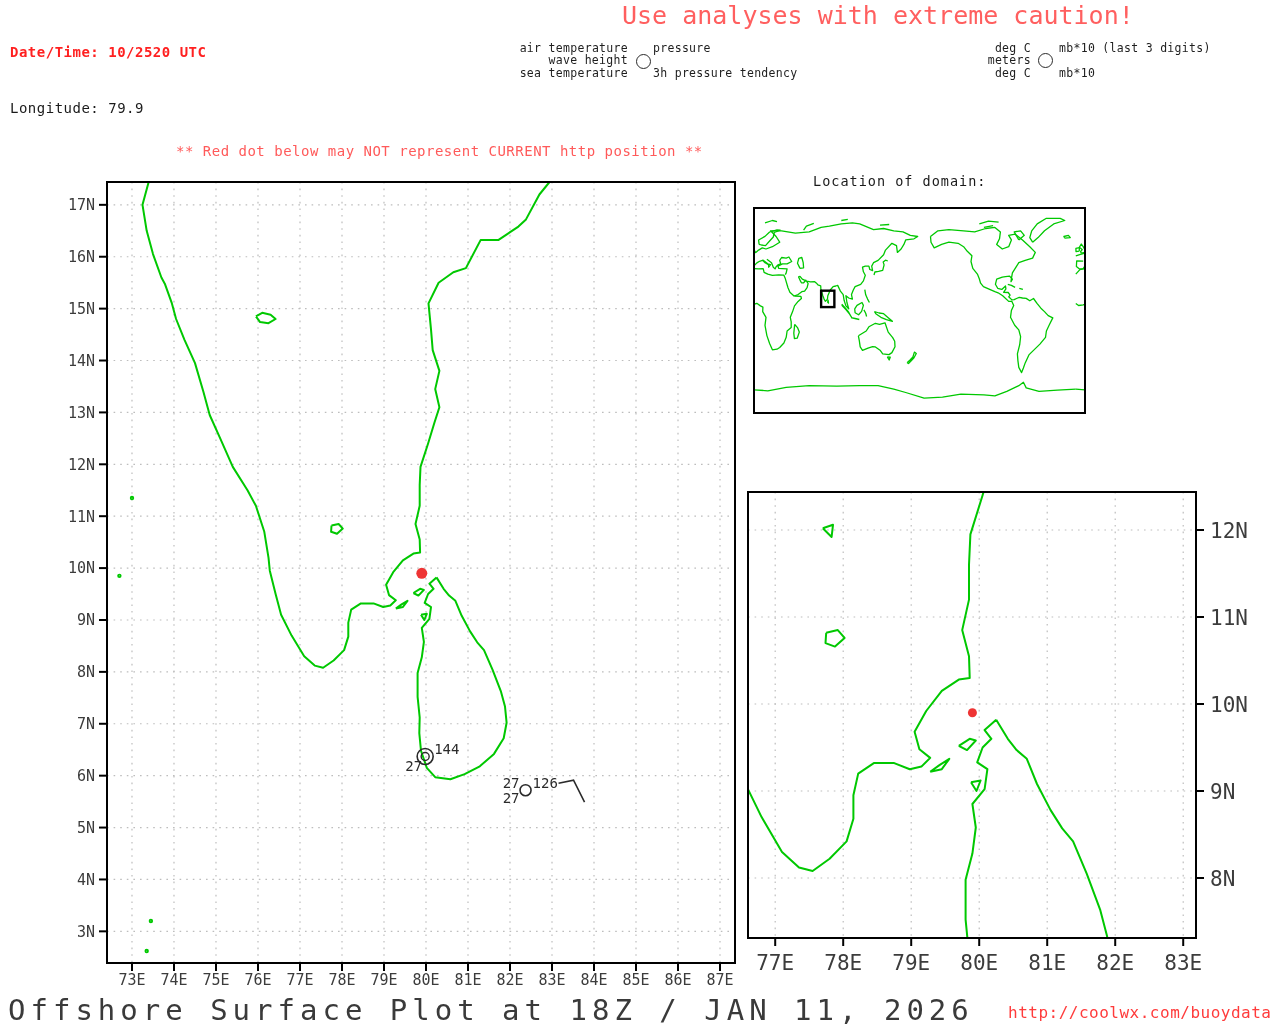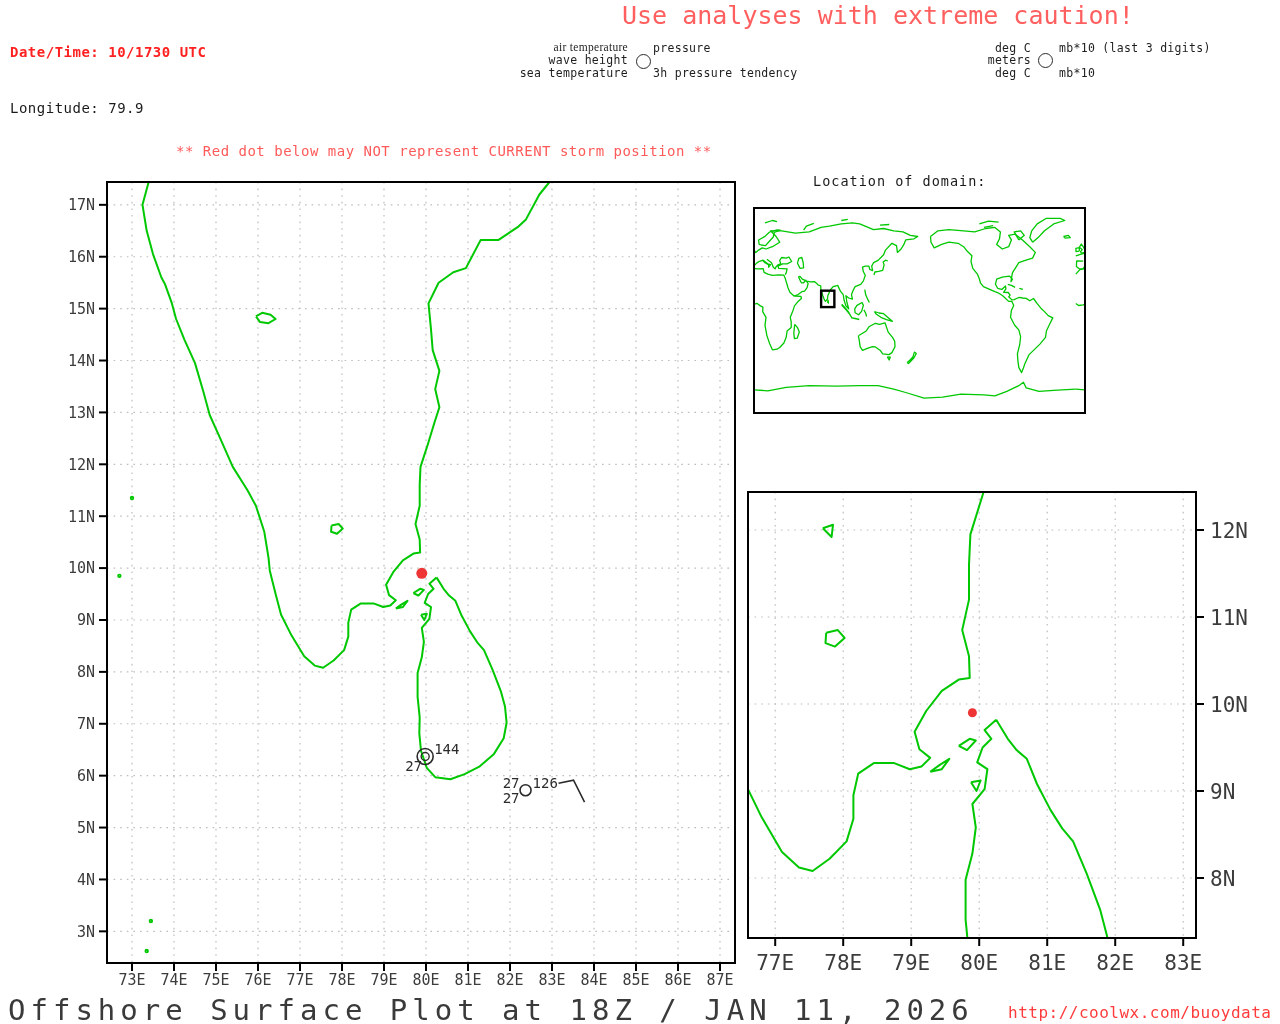--- a/index.html
+++ b/index.html
@@ -20,41 +20,41 @@
   .footer-url{font-size:16px;color:#ff3b3b;letter-spacing:0.5px;text-decoration:none;}
   svg{position:absolute;overflow:visible;}
   svg text{font-family:"DejaVu Sans Mono",monospace;}
 </style>
 </head>
 <body>
 
 <div class="page">
 
   <div class="abs" style="left:10px;top:5px;">
-    <div class="hdr-line red-bold">Date/Time: 10/1730 UTC</div>
+    <div class="hdr-line red-bold">Date/Time: 10/2520 UTC</div>
     <div class="hdr-line">Longitude: 79.9</div>
   </div>
 
   <div class="abs caution" style="left:622px;top:1px;">Use analyses with extreme caution!</div>
 
-  <div class="abs legend-txt ra" style="left:428px;top:41px;width:200px;font-family:Liberation Serif, serif;">air temperature</div>
+  <div class="abs legend-txt ra" style="left:428px;top:41px;width:200px;">air temperature</div>
   <div class="abs legend-txt ra" style="left:428px;top:53px;width:200px;">wave height</div>
   <div class="abs legend-txt ra" style="left:428px;top:66px;width:200px;">sea temperature</div>
   <div class="legend-circle" style="left:636px;top:54px;"></div>
   <div class="abs legend-txt" style="left:653px;top:41px;">pressure</div>
   <div class="abs legend-txt" style="left:653px;top:66px;">3h pressure tendency</div>
 
   <div class="abs legend-txt ra" style="left:880px;top:41px;width:151px;">deg C</div>
   <div class="abs legend-txt ra" style="left:880px;top:53px;width:151px;">meters</div>
   <div class="abs legend-txt ra" style="left:880px;top:66px;width:151px;">deg C</div>
   <div class="legend-circle" style="left:1038px;top:53px;"></div>
   <div class="abs legend-txt" style="left:1059px;top:41px;">mb*10 (last 3 digits)</div>
   <div class="abs legend-txt" style="left:1059px;top:66px;">mb*10</div>
 
-  <div class="abs warning" style="left:176px;top:143px;">** Red dot below may NOT represent CURRENT storm position **</div>
+  <div class="abs warning" style="left:176px;top:143px;">** Red dot below may NOT represent CURRENT http position **</div>
 
   <div class="abs inset-title" style="left:813px;top:173px;">Location of domain:</div>
 
   <svg id="mainmap" style="left:60px;top:170px;" width="700" height="835" viewBox="0 0 700 835">
       <defs>
         <clipPath id="mainmapc">
           <rect x="47" y="12" width="628" height="781"></rect>
         </clipPath>
       </defs>
       <g clip-path="url(#mainmapc)">

